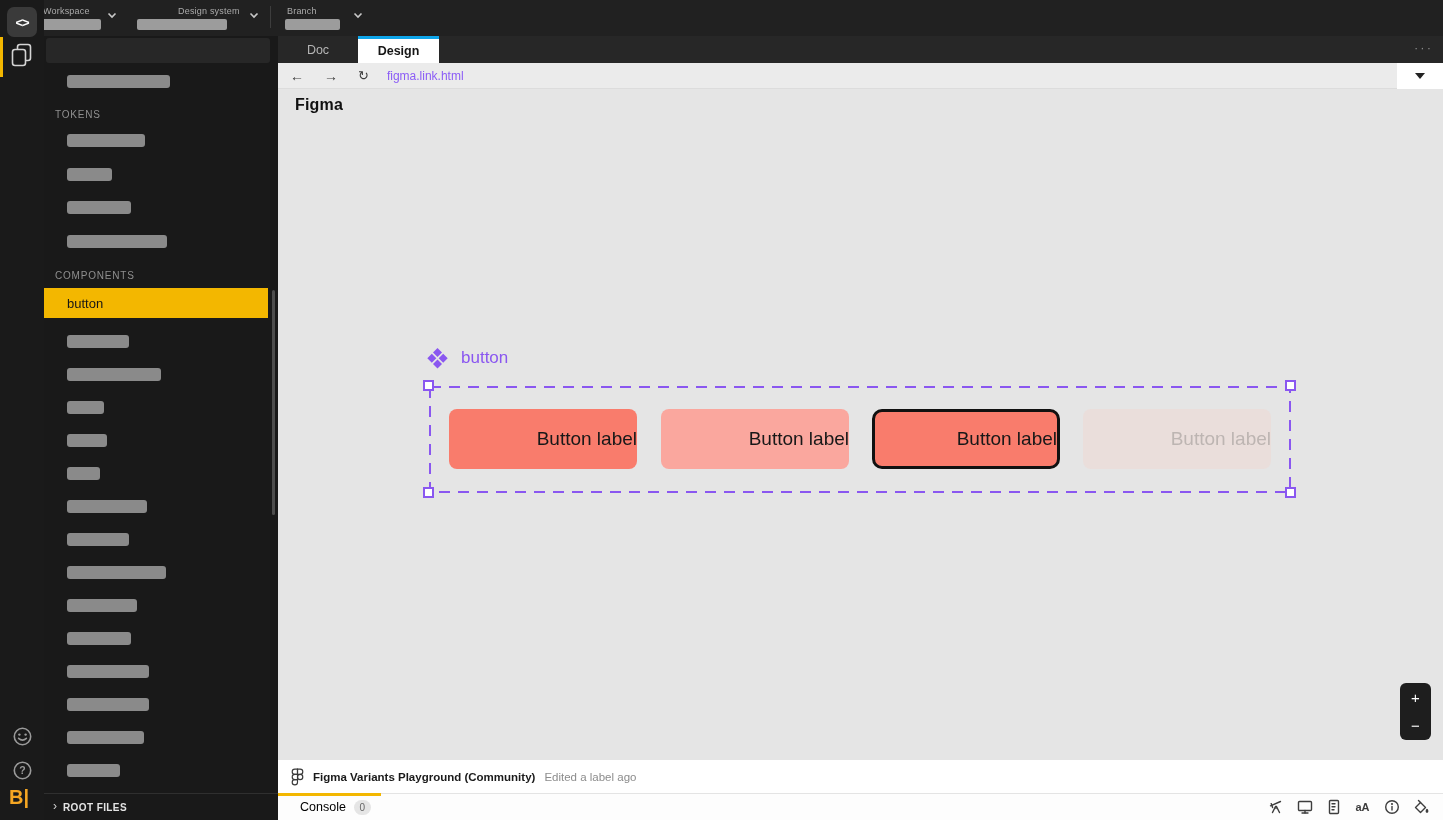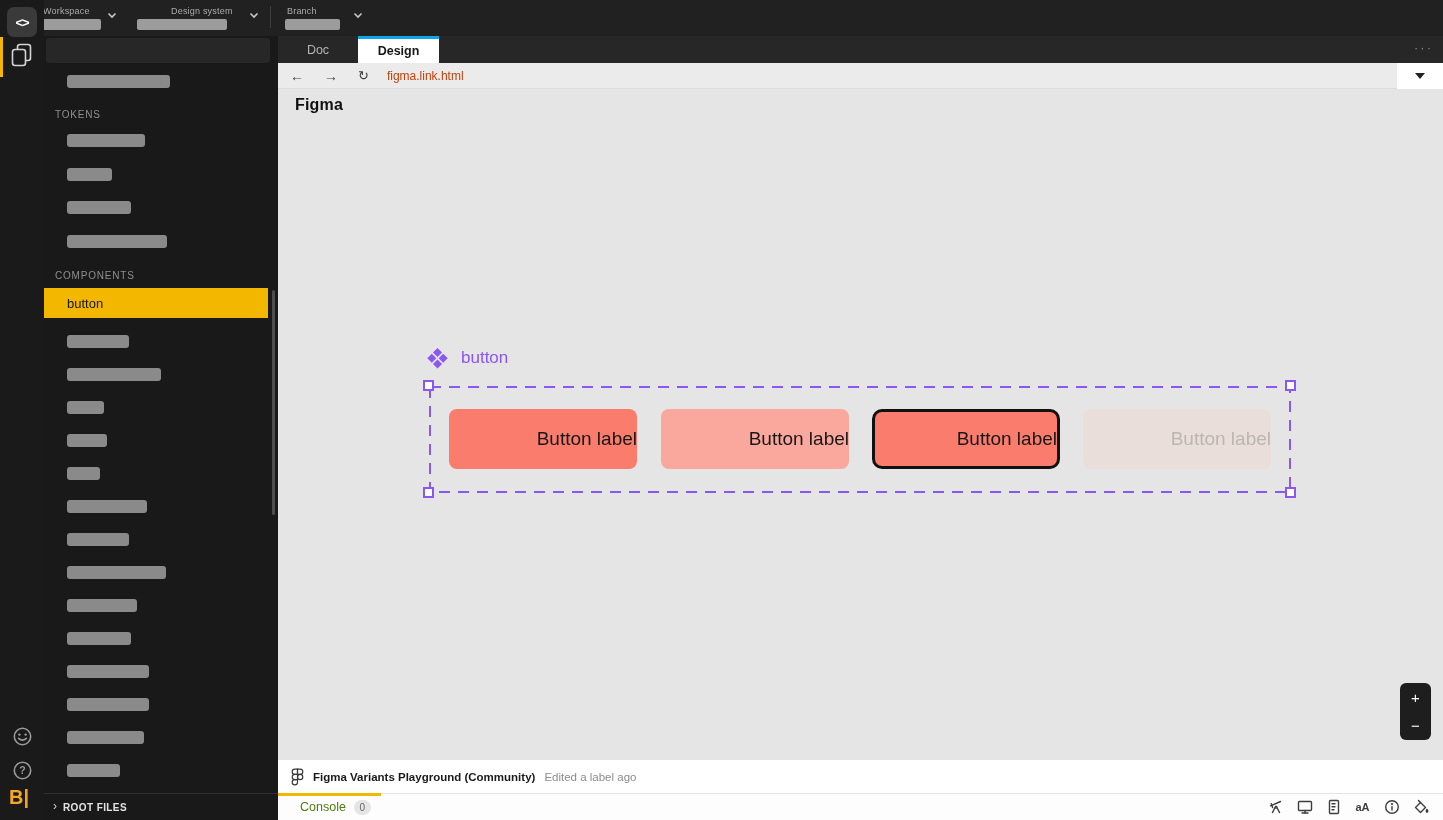--- a/index.html
+++ b/index.html
@@ -52,21 +52,21 @@
   #tab-doc { width:80px; color:#b5b5b5; }
   #tab-design { width:81px; background:#fff; color:#161616; border-top:3px solid #0ea5e9; font-weight:bold; }
 
   
   #browserbar { left:278px; top:63px; width:1165px; height:26px; background:#ebebeb;
     border-bottom:1px solid #dcdcdc; display:flex; align-items:center; }
   .nav-glyph { font-size:14px; color:#3d3d3d; cursor:pointer; line-height:1; }
   #nav-back { margin-left:12px; }
   #nav-forward { margin-left:20px; }
   #nav-reload { margin-left:20px; font-size:13px; }
-  #url-text { margin-left:18px; font-size:12px; color:#c2410c; cursor:text; }
+  #url-text { margin-left:18px; font-size:12px; color:#8b5cf6; cursor:text; }
   #url-dropdown { position:absolute; right:0; top:0; width:46px; height:26px; background:#fff;
     display:flex; align-items:center; justify-content:center; cursor:pointer; }
   #url-dropdown .tri { width:0; height:0; border-left:5px solid transparent;
     border-right:5px solid transparent; border-top:6px solid #222; }
 
   
   #canvas { left:278px; top:89px; width:1165px; height:671px; background:#e5e5e5; overflow:hidden; }
   #figma-wordmark { position:absolute; left:17px; top:7px; font-size:16px; font-weight:bold;
     color:#111; letter-spacing:.2px; }
   #component-row { position:absolute; left:149px; top:258px; display:flex; align-items:center;
@@ -88,42 +88,42 @@
     color:#fff; font-size:15px; cursor:pointer; }
 
   
   #filestrip { left:278px; top:760px; width:1165px; height:33px; background:#fff;
     display:flex; align-items:center; gap:9px; padding-left:13px; }
   #file-title { font-size:11.5px; font-weight:bold; color:#1a1a1a; }
   #file-edited { font-size:11.5px; color:#8c8c8c; }
   #consolebar { left:278px; top:793px; width:1165px; height:27px; background:#fdfdfd;
     border-top:1px solid #e4e4e4; display:flex; align-items:center; }
   #console-indicator { position:absolute; left:0; top:-1px; width:103px; height:3px; background:#F3B700; }
-  #console-label { margin-left:22px; font-size:12.5px; color:#4d7c0f; cursor:pointer; }
+  #console-label { margin-left:22px; font-size:12.5px; color:#000000; cursor:pointer; }
   #console-count { margin-left:8px; background:#e5e5e5; border-radius:9px; min-width:17px;
     height:15px; display:flex; align-items:center; justify-content:center;
     font-size:10px; color:#666; padding:0 4px; }
   #console-icons { position:absolute; right:14px; display:flex; align-items:center; gap:12px; }
   #console-icons .cicon { width:17px; height:17px; display:flex; align-items:center;
     justify-content:center; cursor:pointer; }
   #font-size-icon-text { font-size:11px; font-weight:bold; color:#3d3d3d; }
 </style>
 </head>
 <body>
 
 <div id="topbar" class="abs">
   <div class="tb-group" style="left:41px;width:90px;">
     <span class="tb-label" style="left:2px;top:6px;">Workspace</span>
     <span class="tb-skel" style="left:0;top:19px;width:60px;"></span>
     <svg class="chev" style="left:66px;top:12px;" viewBox="0 0 10 7">
         <polyline points="1.5,1.5 5,5 8.5,1.5" fill="none" stroke="#c8c8c8" stroke-width="1.6"></polyline>
       </svg>
   </div>
   <div class="tb-group" style="left:137px;width:130px;">
-    <span class="tb-label" style="left:5px;top:6px;padding-left:29px;">Design system</span>
+    <span class="tb-label" style="left:12px;top:6px;padding-left:29px;">Design system</span>
     <span class="tb-skel" style="left:0;top:19px;width:90px;"></span>
     <svg class="chev" style="left:112px;top:12px;" viewBox="0 0 10 7">
         <polyline points="1.5,1.5 5,5 8.5,1.5" fill="none" stroke="#c8c8c8" stroke-width="1.6"></polyline>
       </svg>
   </div>
   <div class="tb-divider" style="left:270px;top:6px;height:22px;"></div>
   <div class="tb-group" style="left:285px;width:90px;">
     <span class="tb-label" style="left:2px;top:6px;">Branch</span>
     <span class="tb-skel" style="left:0;top:19px;width:55px;"></span>
     <svg class="chev" style="left:68px;top:12px;" viewBox="0 0 10 7">

